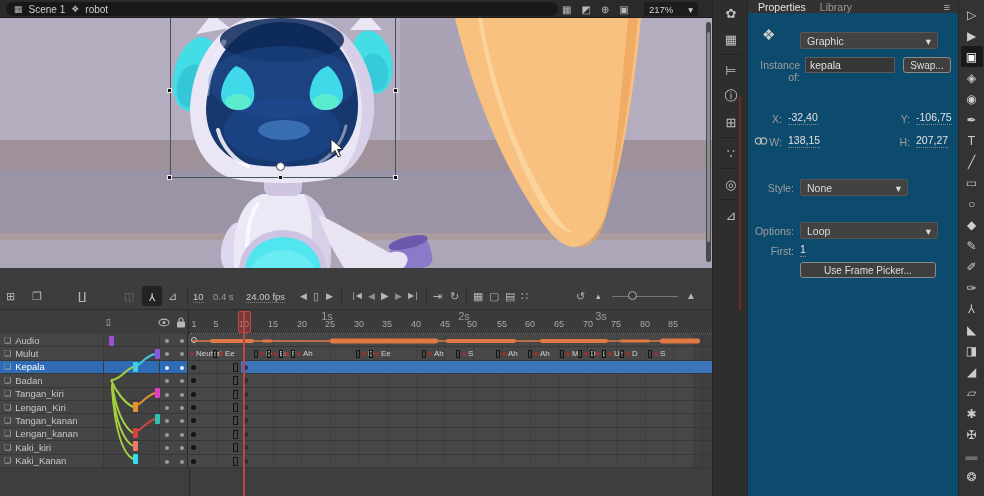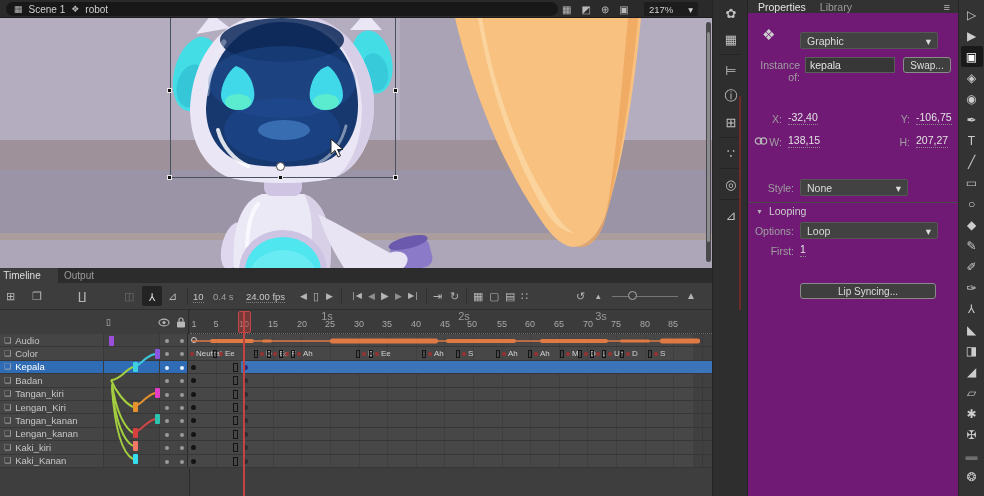--- a/index.html
+++ b/index.html
@@ -28,21 +28,21 @@
 #vscroll{position:absolute;right:1px;top:4px;width:5px;height:240px;background:#4a4a4e;border-radius:3px}
 #vthumb{position:absolute;right:1px;top:10px;width:3px;height:210px;background:#8a8a8f;border-radius:2px}
 
 
 #dock{position:absolute;left:712px;top:0;width:36px;height:496px;background:#2e2e2e;border-left:1px solid #242424;border-right:1px solid #242424}
 .dock-ic{width:36px;height:26px;display:flex;align-items:center;justify-content:center;color:#c2c2c2;font-size:13px}
 .dock-sep{height:1px;background:#242424;margin:2px 6px}
 #red-divider{position:absolute;left:739px;top:96px;width:2px;height:214px;background:#6e2a26}
 
 
-#props{position:absolute;left:748px;top:0;width:210px;height:496px;background:#701a75}
+#props{position:absolute;left:748px;top:0;width:210px;height:496px;background:#0c4a6e}
 #props-tabs{position:absolute;left:0;top:-4px;width:210px;height:17px;background:#323232;display:flex;align-items:flex-end;gap:14px;padding:0 10px;font-size:10.5px}
 .ptab-active{color:#e4e4e4}
 .ptab{color:#9a9a9a}
 #props-menu{position:absolute;right:8px;top:1px;color:#bbb;font-size:11px}
 .sec-hd{position:absolute;left:0;width:210px;height:17px;border-top:1px solid #4a4a4a;display:flex;align-items:center;gap:6px;padding-left:8px;color:#cccccc;font-size:10.5px}
 .tri{font-size:7px;color:#b5b5b5}
 .plabel{position:absolute;color:#9f9f9f;font-size:10.5px;text-align:right}
 .pval{position:absolute;color:#e2e2e2;font-size:10.5px;border-bottom:1px dotted #8b8b8b;line-height:13px}
 .dd{position:absolute;height:17px;background:#424242;border:1px solid #565656;border-radius:2px;
   display:flex;align-items:center;justify-content:space-between;padding:0 6px;color:#dcdcdc;font-size:10.5px}
@@ -262,34 +262,30 @@
     <div class="pval" style="left:40px;top:134px">138,15</div>
     <div class="plabel" style="left:144px;top:136px;width:18px">H:</div>
     <div class="pval" style="left:168px;top:134px">207,27</div>
 
     <div class="plabel" style="left:0px;top:182px;width:46px">Style:</div>
     <div class="dd" style="left:52px;top:179px;width:108px">
       <span>None</span>
       <span>▾</span>
     </div>
 
-    <div class="sec-hd" style="top:202px">
-      <span class="tri">▼</span>
-      <span>Looping</span>
-    </div>
     <div class="plabel" style="left:0px;top:225px;width:46px">Options:</div>
     <div class="dd" style="left:52px;top:222px;width:138px">
       <span>Loop</span>
       <span>▾</span>
     </div>
     <div class="plabel" style="left:0px;top:245px;width:46px">First:</div>
     <div class="pval" style="left:52px;top:243px">1</div>
 
-    <div class="pbtn" style="top:283px">
-        <span>Lip Syncing...</span>
+    <div class="pbtn" style="top:262px">
+        <span>Use Frame Picker...</span>
       </div>
   </div>
 
   <div id="toolsbar">
     <div class="tool">
         <span>▷</span>
       </div>
     <div class="tool">
         <span>▶</span>
       </div>
@@ -352,28 +348,20 @@
       </div>
     <div class="tool" style="color:#6e6e6e">
         <span>▬</span>
       </div>
     <div class="tool">
         <span>❂</span>
       </div>
   </div>
 
   <div id="timeline">
-    <div id="tl-tabs">
-      <div id="tl-tab-active">
-          <span>Timeline</span>
-        </div>
-      <div id="tl-tab-output">
-          <span>Output</span>
-        </div>
-    </div>
 
     <div id="tl-toolbar">
       <span class="tic" style="left:6px">⊞</span>
       <span class="tic" style="left:32px">❐</span>
       <span class="tic" style="left:78px">∐</span>
       <span class="tic" style="left:124px;color:#6f6f6f">◫</span>
       <div id="parentbox">
           <span>⅄</span>
         </div>
       <span class="tic" style="left:168px">⊿</span>
@@ -469,21 +457,21 @@
             <rect x="352" y="5" width="68" height="4" rx="2" fill="#e07a45"></rect>
             <rect x="432" y="5.5" width="30" height="3" rx="1.5" fill="#e07a45"></rect>
             <rect x="472" y="4.5" width="40" height="5" rx="2" fill="#e07a45"></rect>
           </svg>
         </div>
       </div>
 
       <div class="trow">
         <div class="lname">
             <i class="pg">❏</i>
-            <span>Color</span>
+            <span>Mulut</span>
           </div>
         <div class="lparent"></div>
         <div class="ldots">
             <i class="d1"></i>
             <i class="d2"></i>
           </div>
         <div class="lframes">
           <span class="kf nosq" style="left:2px">
               <i class="dt"></i>
               <b>Neutral</b>

